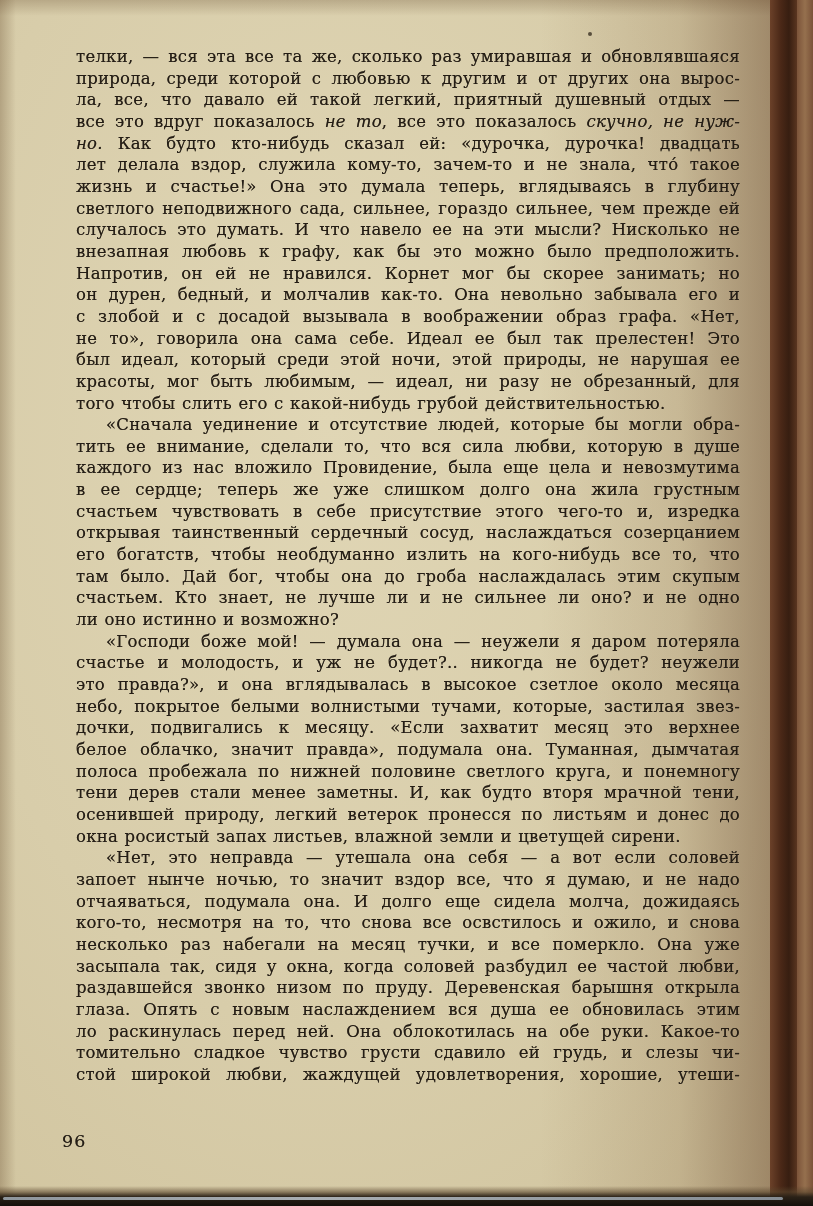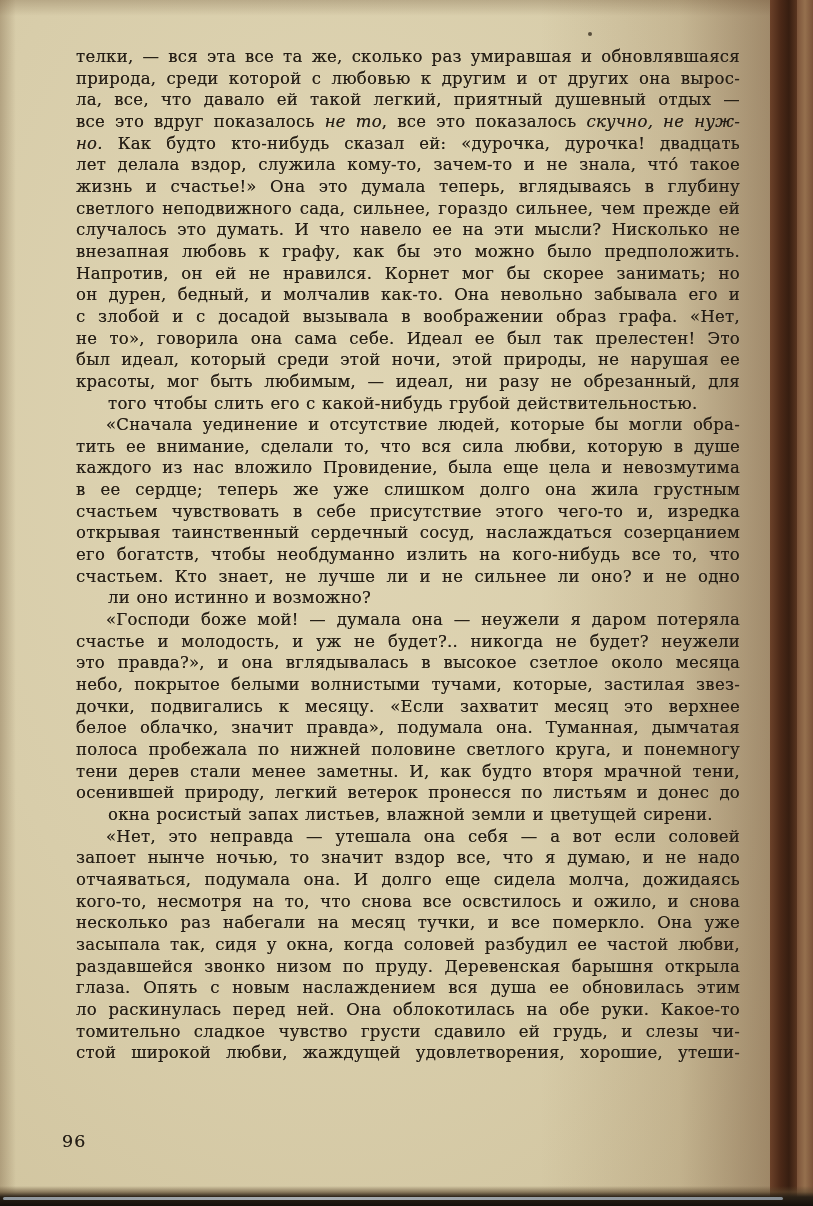--- a/index.html
+++ b/index.html
@@ -37,21 +37,21 @@
     top: 46px;
     width: 664px;
     color: #241d15;
     font-size: 16.5px;
     line-height: 21.65px;
     letter-spacing: .25px;
     word-spacing: 1px;
     text-shadow: 0 0 .4px rgba(36,29,21,.65);
   }
   .line          { text-align: justify; text-align-last: justify; }
-  .line.endline  { text-align-last: left; margin-left: 32px; }
+  .line.endline  { text-align-last: left; }
   .line.indent   { text-indent: 30px; }
   .it            { font-style: italic; }
 
   .page-number {
     position: absolute;
     left: 62px;
     top: 1131px;
     color: #241d15;
     font-size: 17.5px;
     letter-spacing: 1px;
@@ -89,20 +89,21 @@
       <div class="line"><span>был идеал, который среди этой ночи, этой природы, не нарушая ее</span></div>
       <div class="line"><span>красоты, мог быть любимым, — идеал, ни разу не обрезанный, для</span></div>
       <div class="line endline"><span>того чтобы слить его с какой-нибудь грубой действительностью.</span></div>
       <div class="line indent"><span>«Сначала уединение и отсутствие людей, которые бы могли обра-</span></div>
       <div class="line"><span>тить ее внимание, сделали то, что вся сила любви, которую в душе</span></div>
       <div class="line"><span>каждого из нас вложило Провидение, была еще цела и невозмутима</span></div>
       <div class="line"><span>в ее сердце; теперь же уже слишком долго она жила грустным</span></div>
       <div class="line"><span>счастьем чувствовать в себе присутствие этого чего-то и, изредка</span></div>
       <div class="line"><span>открывая таинственный сердечный сосуд, наслаждаться созерцанием</span></div>
       <div class="line"><span>его богатств, чтобы необдуманно излить на кого-нибудь все то, что</span></div>
+      <div class="line"><span>там было. Дай бог, чтобы она до гроба наслаждалась этим скупым</span></div>
       <div class="line"><span>счастьем. Кто знает, не лучше ли и не сильнее ли оно? и не одно</span></div>
       <div class="line endline"><span>ли оно истинно и возможно?</span></div>
       <div class="line indent"><span>«Господи боже мой! — думала она — неужели я даром потеряла</span></div>
       <div class="line"><span>счастье и молодость, и уж не будет?.. никогда не будет? неужели</span></div>
       <div class="line"><span>это правда?», и она вглядывалась в высокое сзетлое около месяца</span></div>
       <div class="line"><span>небо, покрытое белыми волнистыми тучами, которые, застилая звез-</span></div>
       <div class="line"><span>дочки, подвигались к месяцу. «Если захватит месяц это верхнее</span></div>
       <div class="line"><span>белое облачко, значит правда», подумала она. Туманная, дымчатая</span></div>
       <div class="line"><span>полоса пробежала по нижней половине светлого круга, и понемногу</span></div>
       <div class="line"><span>тени дерев стали менее заметны. И, как будто вторя мрачной тени,</span></div>

